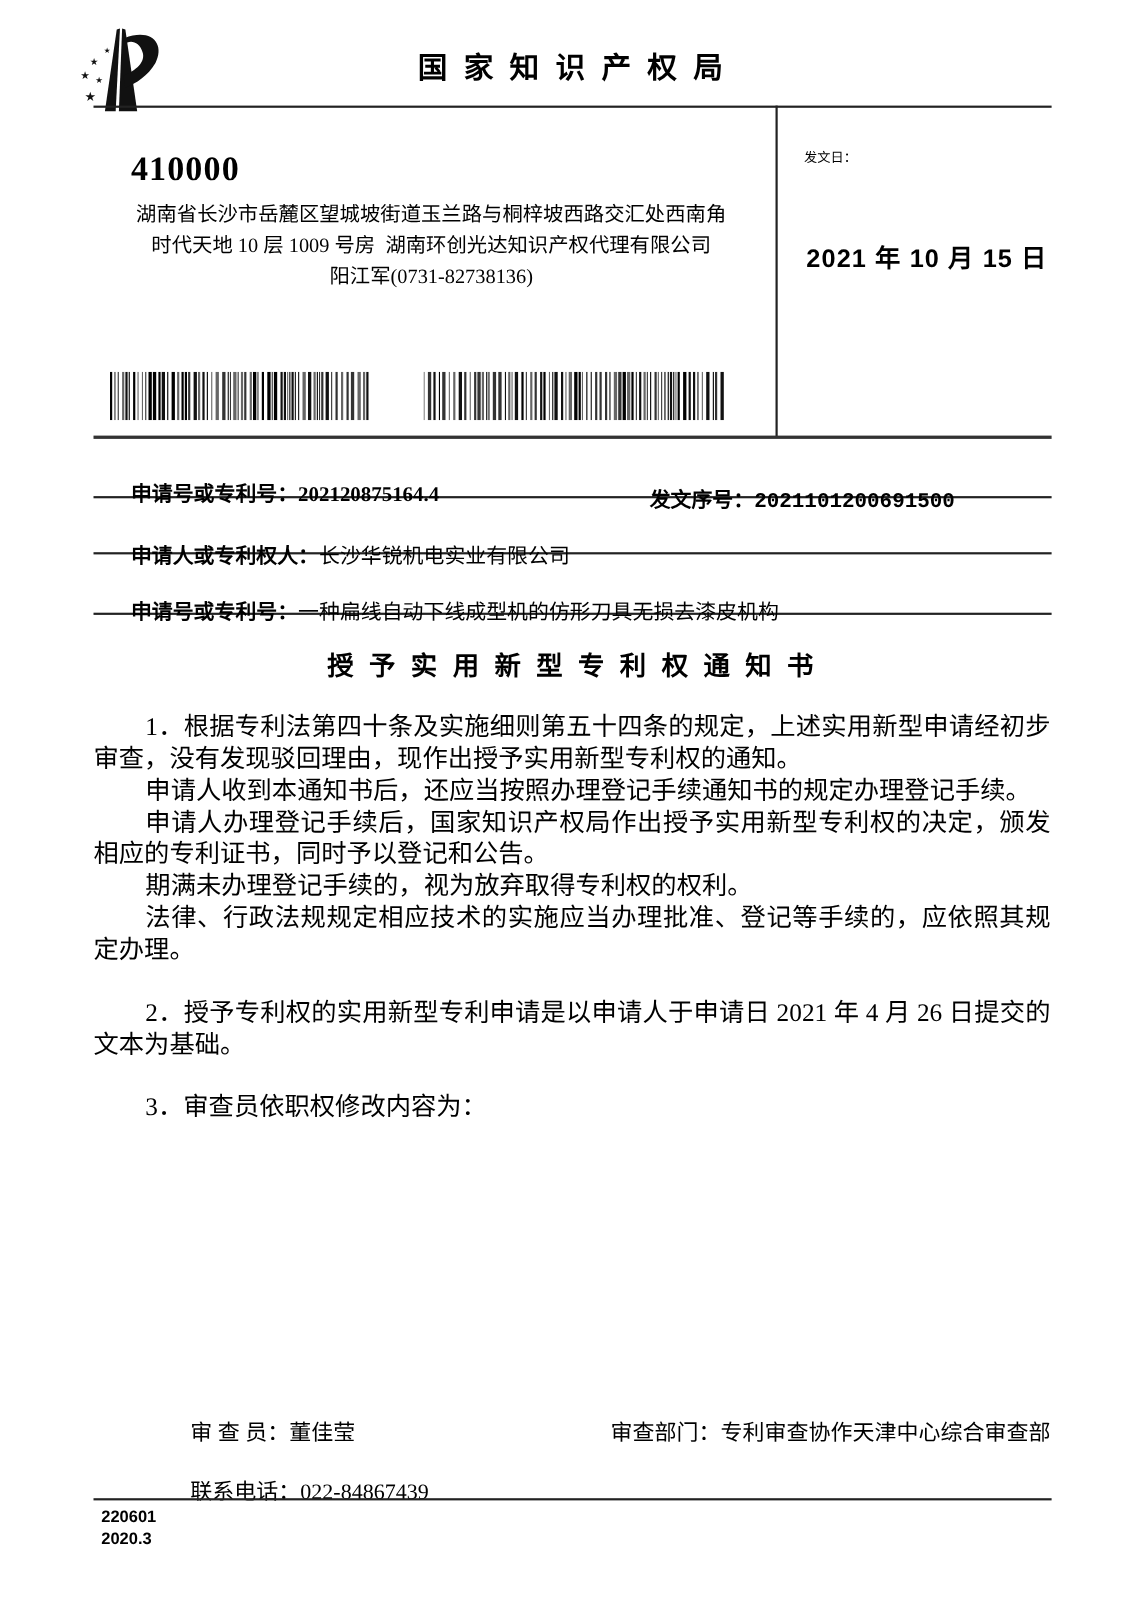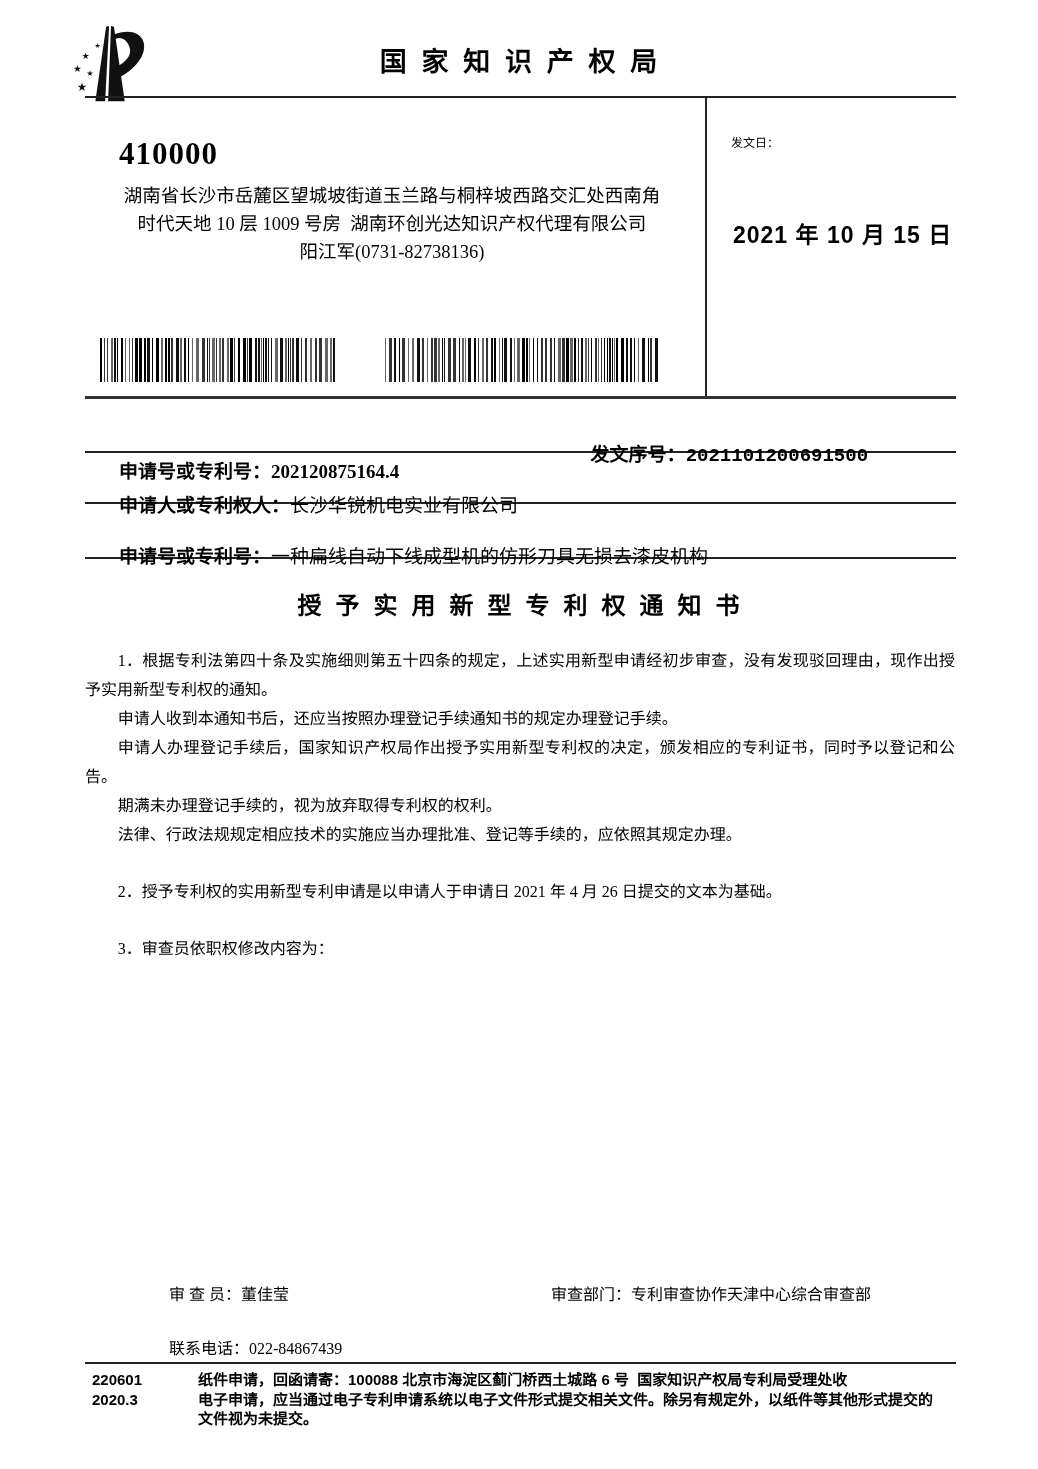--- a/index.html
+++ b/index.html
@@ -41,28 +41,28 @@
   .inforow{font-size:19px;white-space:pre;}
   .inforow .lbl{font-weight:bold;}
   .inforow .num{font-weight:bold;}
   
   .notice-title{
     left:85px;top:586px;width:871px;text-align:center;
     font-size:24px;font-weight:bold;letter-spacing:4px;white-space:pre;
   }
   .body-text{
     left:85px;top:646px;width:870px;
-    font-size:16px;line-height:29px;
+    font-size:23px;line-height:29px;
     text-align:justify;
   }
   .body-text p{margin:0;text-indent:2.05em;}
   .body-text p.gap{margin-top:28px;}
   .body-text p.noindent{text-indent:0;}
   
-  .signoff{font-size:16px;white-space:pre;}
+  .signoff{font-size:20px;white-space:pre;}
   
   .footer-codes{
     left:92px;top:1370px;
     font-family:"Liberation Sans","DejaVu Sans",sans-serif;
     font-size:15px;font-weight:600;line-height:19.5px;
   }
   .footer-notes{
     left:198px;top:1370px;width:742px;
     font-family:"Liberation Sans","DejaVu Sans",sans-serif;
     font-size:15px;font-weight:600;line-height:19.5px;
@@ -239,21 +239,21 @@
       <i style="width:1px;margin-right:1px;background:#000"></i>
       <i style="width:2px;margin-right:3px;background:#333"></i>
       <i style="width:3px;margin-right:3px;background:#111"></i>
     </div>
 
   <div class="abs hline thick" style="left:85px;top:396px;width:871px;"></div>
   <div class="abs hline" style="left:85px;top:451px;width:871px;"></div>
   <div class="abs hline" style="left:85px;top:502px;width:871px;"></div>
   <div class="abs hline" style="left:85px;top:557px;width:871px;"></div>
 
-  <div class="abs inforow" style="left:100px;top:434px;text-align:right;">
+  <div class="abs inforow" style="left:100px;top:411px;text-align:right;">
     <span class="lbl">申请号或专利号：</span><span class="num">202120875164.4</span>
   </div>
   <div class="abs inforow" style="left:545px;top:417px;font-family:Liberation Mono, monospace;">
     <span class="lbl">发文序号：</span><span class="num">2021101200691500</span>
   </div>
 
   <div class="abs inforow" style="left:100px;top:468px;">
     <span class="lbl">申请人或专利权人：</span><span>长沙华锐机电实业有限公司</span>
   </div>
 
@@ -281,18 +281,14 @@
   </div>
   <div class="abs signoff" style="left:153px;top:1317px;">
     <span>联系电话：</span><span>022-84867439</span>
   </div>
 
   <div class="abs hline" style="left:85px;top:1362px;width:871px;"></div>
   <div class="abs footer-codes">
     <div>220601</div>
     <div>2020.3</div>
   </div>
-  <div class="abs footer-notes">
-    <div>纸件申请，回函请寄：100088 北京市海淀区蓟门桥西土城路 6 号  国家知识产权局专利局受理处收</div>
-    <div>电子申请，应当通过电子专利申请系统以电子文件形式提交相关文件。除另有规定外，以纸件等其他形式提交的文件视为未提交。</div>
-  </div>
 
 </div>
 
 </body></html>

